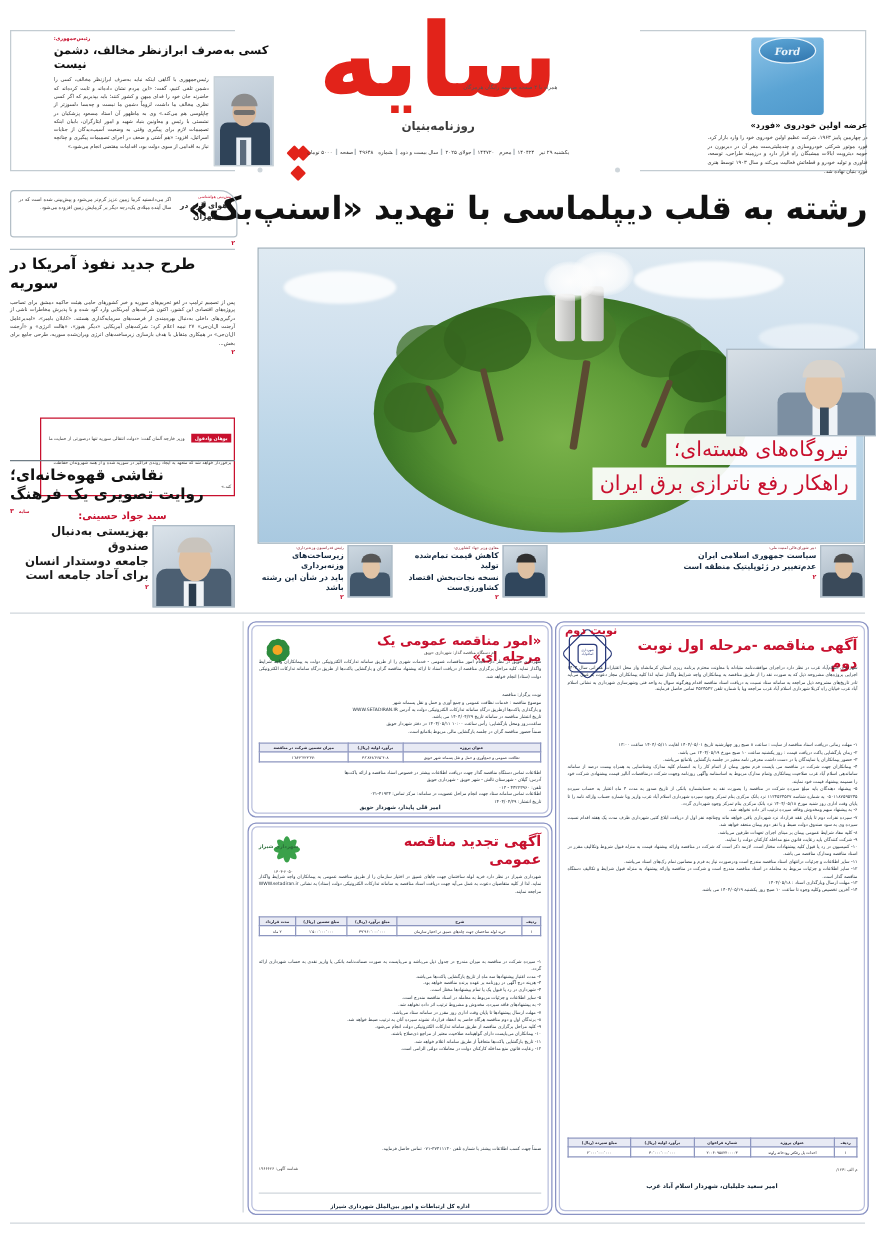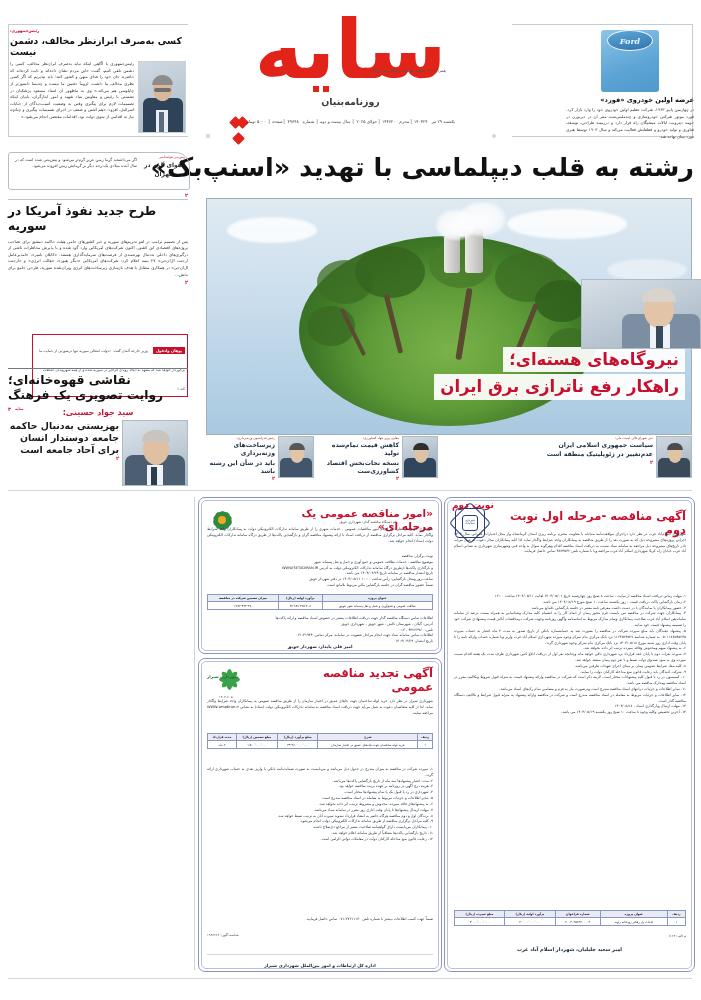--- a/index.html
+++ b/index.html
@@ -46,21 +46,21 @@
   .diamonds{position:absolute;left:50%;transform:translateX(-50%);top:112px;margin-left:-112px;}
   .dia{width:9px;height:9px;background:#e2231a;transform:rotate(45deg);display:inline-block;margin:0 -1px;border-radius:1px;}
   .dia.d2{margin-top:5px;}
 
   
   .mast-side-rule{position:absolute;width:1px;background:#c3ccd2;}
   .mast-h-rule{position:absolute;height:1px;background:#c3ccd2;}
   .dot{position:absolute;width:4px;height:4px;border-radius:50%;background:#cfd6db;}
 
   
-  #teaser-left{left:10px;top:28px;width:176px;}
+  #teaser-left{left:10px;top:28px;width:176px;padding-left:33px;}
   #teaser-left .t-kick{font-size:4px;color:#c8102e;font-weight:bold;text-align:left;}
   #teaser-left .t-hl{font-size:9.2px;font-weight:bold;text-align:left;color:#111;margin-top:2px;line-height:1.2;}
   #teaser-left .t-wrap{display:flex;gap:4px;margin-top:4px;}
   #teaser-left .t-photo{width:46px;height:70px;flex:none;border:.5px solid #c9d2d8;overflow:hidden;position:relative;background:#c8d4de;}
   #teaser-left .t-body{flex:1;}
 
   
   #teaser-right{left:566px;top:30px;width:128px;}
   #teaser-right .t-hl{font-size:6.6px;font-weight:bold;color:#111;text-align:right;margin-top:4px;}
   .ford-badge{width:58px;height:62px;background:linear-gradient(160deg,#8fc4e8,#5ba4d4 60%,#4f99cc);
@@ -81,21 +81,21 @@
      width:300px;height:190px;border-radius:50%;
      background:radial-gradient(ellipse at 50% 60%,#7ab24a 0%,#5f9c38 38%,#3f7a28 65%,#2e5f1e 100%);
      box-shadow:0 0 24px rgba(60,110,40,.35) inset;}
   .tree{position:absolute;border-radius:50%;background:rgba(60,110,35,.75);filter:blur(.4px);}
   .trunk{position:absolute;background:#5b4a32;border-radius:2px;}
   .stack{position:absolute;background:linear-gradient(90deg,#e8e8e6,#cfcfcd,#b9b9b7);border-radius:2px 2px 0 0;}
   .plume{position:absolute;background:radial-gradient(ellipse,#fdfdfd 0%,rgba(253,253,253,.75) 55%,rgba(253,253,253,0) 75%);border-radius:50%;}
   .cloud{position:absolute;background:rgba(255,255,255,.82);border-radius:50%;filter:blur(1.2px);}
   #hero .ovl-wrap{position:absolute;right:6px;top:148px;width:268px;text-align:right;}
   #hero .ovl{display:inline-block;background:rgba(255,255,255,.93);color:#c8102e;
-     font-weight:bold;font-size:16.5px;padding:2px 6px;line-height:1.3;margin-bottom:2px;white-space:nowrap;}
+     font-weight:normal;font-size:16.5px;padding:2px 6px;line-height:1.3;margin-bottom:2px;white-space:nowrap;}
 
   
   #weather-box{left:8px;top:152px;width:180px;height:36px;border:.6px solid #b4bfc7;border-radius:3px 14px 3px 3px;}
   #weather-box .wtitle{position:absolute;right:4px;top:7px;width:44px;text-align:center;font-size:6px;font-weight:bold;color:#2a2a2a;line-height:1.5;}
   #weather-box .wbody{position:absolute;right:52px;top:4px;width:122px;font-size:3.9px;line-height:1.6;text-align:justify;color:#333;}
   #weather-box .wkick{position:absolute;right:4px;top:1.5px;font-size:3.2px;color:#c8102e;}
 
   .colhead{font-size:12.2px;font-weight:bold;color:#111;text-align:left;line-height:1.25;}
   .colhead.red{color:#c8102e;}
 
@@ -278,21 +278,21 @@
     <div style="display:flex;gap:3px;margin-top:2px;">
       <div class="ph" style="width:64px;height:64px;flex:none;">
         <div style="position:absolute;inset:0;background:linear-gradient(160deg,#dbe3ea,#a9b8c6);"></div>
         <div class="suit" style="left:2px;right:2px;bottom:0;height:30px;background:#4c5f72;border-radius:8px 8px 0 0;"></div>
         <div class="shirt" style="left:24px;bottom:0;width:16px;height:20px;background:#f0f3f6;"></div>
         <div class="face" style="left:20px;top:12px;width:26px;height:32px;background:#dfc0a2;"></div>
         <div style="position:absolute;left:19px;top:9px;width:28px;height:12px;background:#c9c4bd;border-radius:14px 14px 0 0;"></div>
         <div style="position:absolute;left:28px;bottom:0;width:6px;height:18px;background:#2b3c4d;"></div>
       </div>
       <div style="flex:1;text-align:right;">
-        <div class="hl" style="font-size:9.4px;">بهزیستی به‌دنبال حاکمه</div>
+        <div class="hl" style="font-size:9.4px;">بهزیستی به‌دنبال صندوق</div>
         <div class="hl" style="font-size:9.4px;">جامعه دوستدار انسان</div>
         <div class="hl" style="font-size:9.4px;">برای آحاد جامعه است</div>
         <div class="pgnum">۲</div>
       </div>
     </div>
   </div>
 
   <div class="abs trio" style="left:442px;top:436px;width:250px;">
     <div style="display:flex;gap:3px;">
       <div class="ph" style="width:34px;height:40px;flex:none;">

